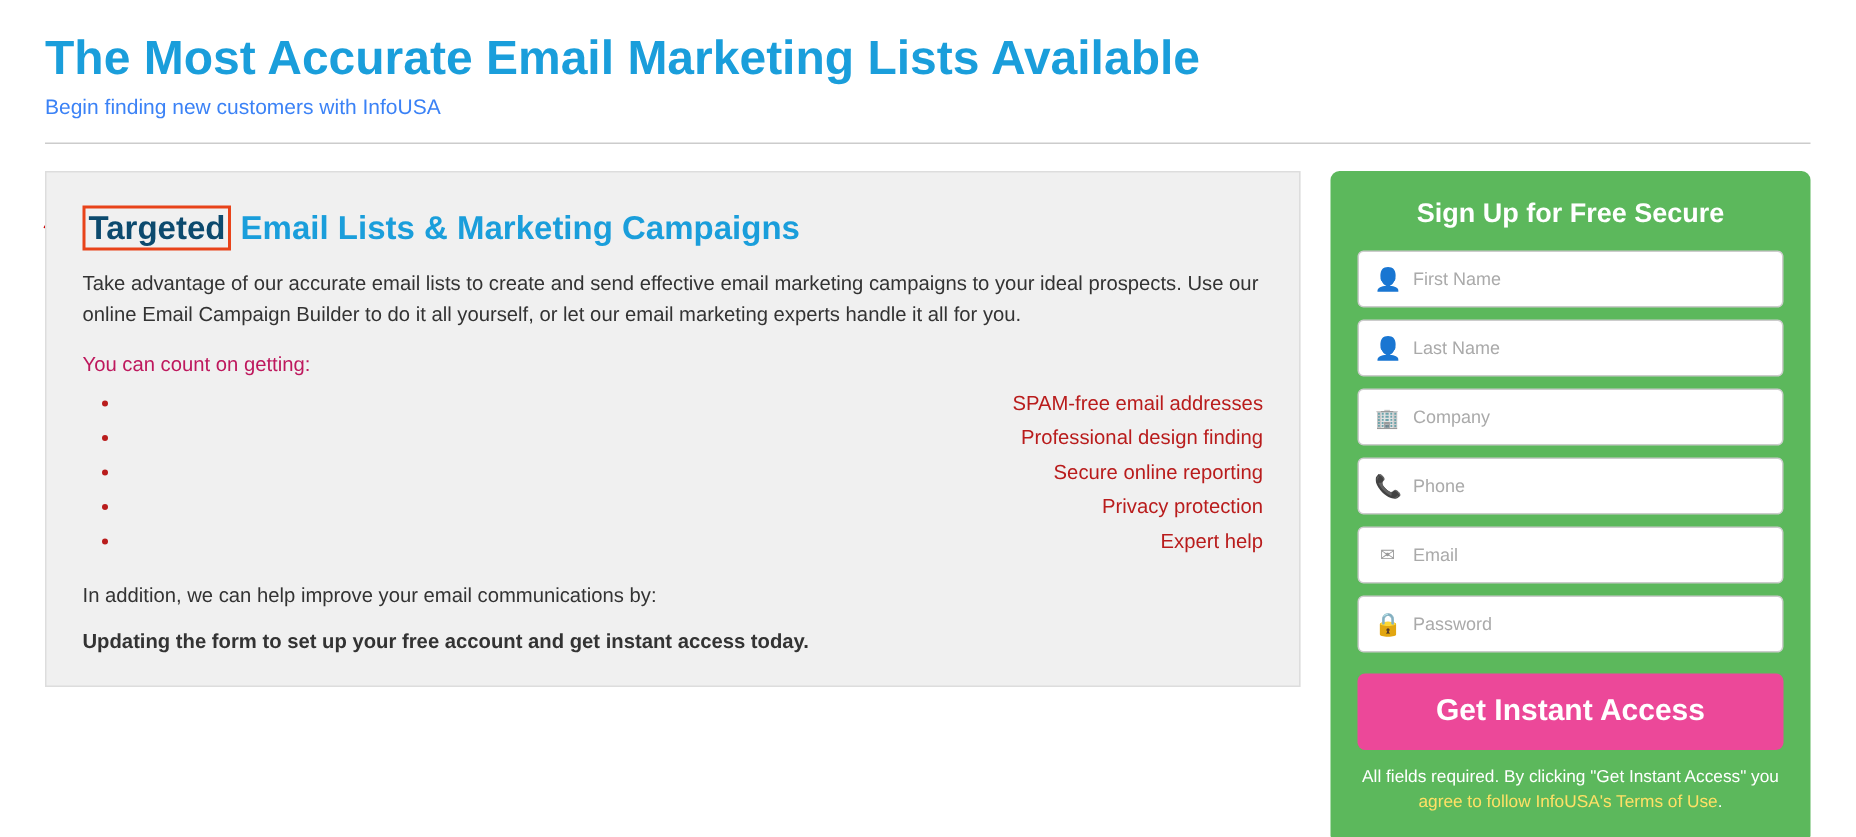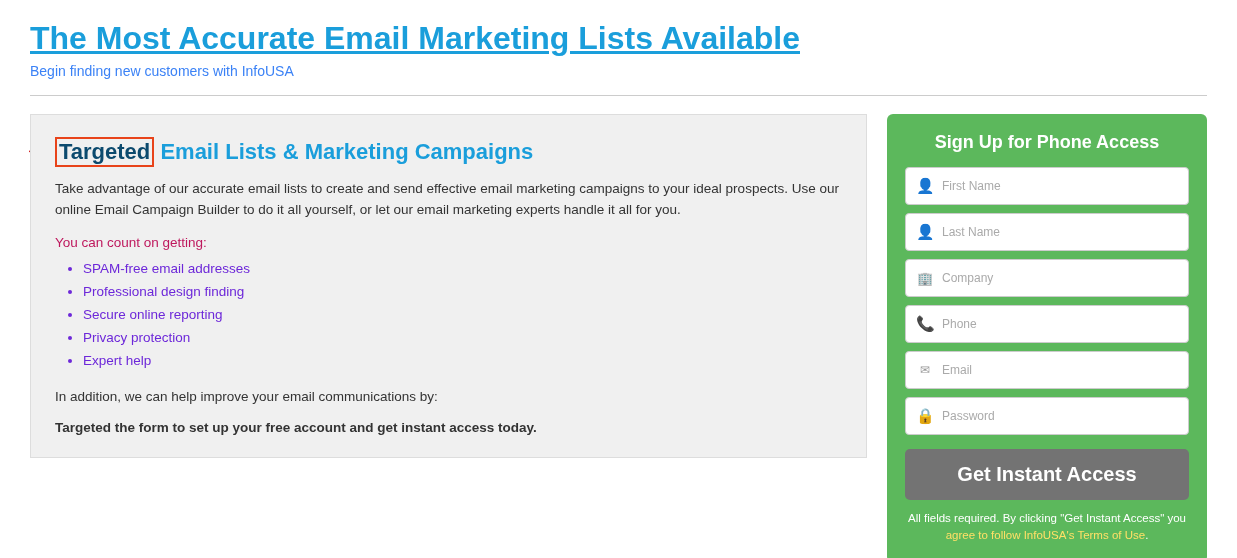--- a/index.html
+++ b/index.html
@@ -12,21 +12,20 @@
     .page-wrapper {
       max-width: 1237px;
       margin: 0 auto;
       padding: 20px 30px 30px 30px;
     }
     .page-title {
       color: #1a9edb;
       font-size: 32px;
       font-weight: bold;
       margin-bottom: 6px;
-      text-decoration: underline;
     }
     .page-subtitle {
       color: #3b82f6;
       font-size: 14px;
       margin-bottom: 16px;
     }
     hr.divider {
       border: none;
       border-top: 1px solid #ccc;
       margin-bottom: 18px;
@@ -65,23 +64,24 @@
     }
     .panel-list-label {
       color: #be185d;
       font-size: 13.5px;
       margin-bottom: 8px;
     }
     .panel-list {
       list-style: disc;
       padding-left: 28px;
       margin-bottom: 16px;
-      color: #6d28d9;
+      color: #b91c1c;
       font-size: 13.5px;
       line-height: 1.7;
+      text-align: right;
     }
     .panel-help-text {
       color: #333;
       font-size: 13.5px;
       margin-bottom: 8px;
     }
     .panel-cta {
       color: #333;
       font-size: 13.5px;
       font-weight: bold;
@@ -126,21 +126,21 @@
       background: transparent;
       font-size: 12px;
       color: #999;
       width: 100%;
     }
     .form-field input::placeholder {
       color: #aaa;
     }
     .submit-btn {
       width: 100%;
-      background: #737373;
+      background: #ec4899;
       color: #fff;
       font-size: 20px;
       font-weight: bold;
       border: none;
       border-radius: 5px;
       padding: 14px 0;
       cursor: pointer;
       margin-top: 6px;
       margin-bottom: 10px;
     }
@@ -190,25 +190,25 @@
       <p class="panel-description">Take advantage of our accurate email lists to create and send effective email marketing campaigns to your ideal prospects. Use our online Email Campaign Builder to do it all yourself, or let our email marketing experts handle it all for you.</p>
       <p class="panel-list-label">You can count on getting:</p>
       <ul class="panel-list">
         <li>SPAM-free email addresses</li>
         <li>Professional design finding</li>
         <li>Secure online reporting</li>
         <li>Privacy protection</li>
         <li>Expert help</li>
       </ul>
       <p class="panel-help-text">In addition, we can help improve your email communications by:</p>
-      <p class="panel-cta">Targeted the form to set up your free account and get instant access today.</p>
+      <p class="panel-cta">Updating the form to set up your free account and get instant access today.</p>
     </div>
 
     <div class="right-panel">
-      <h3 class="signup-title">Sign Up for Phone Access</h3>
+      <h3 class="signup-title">Sign Up for Free Secure</h3>
 
       
       <div class="form-field">
         <span class="field-icon">👤</span>
         <input type="text" placeholder="First Name" style="">
       </div>
 
       
       <div class="form-field">
         <span class="field-icon">👤</span>

